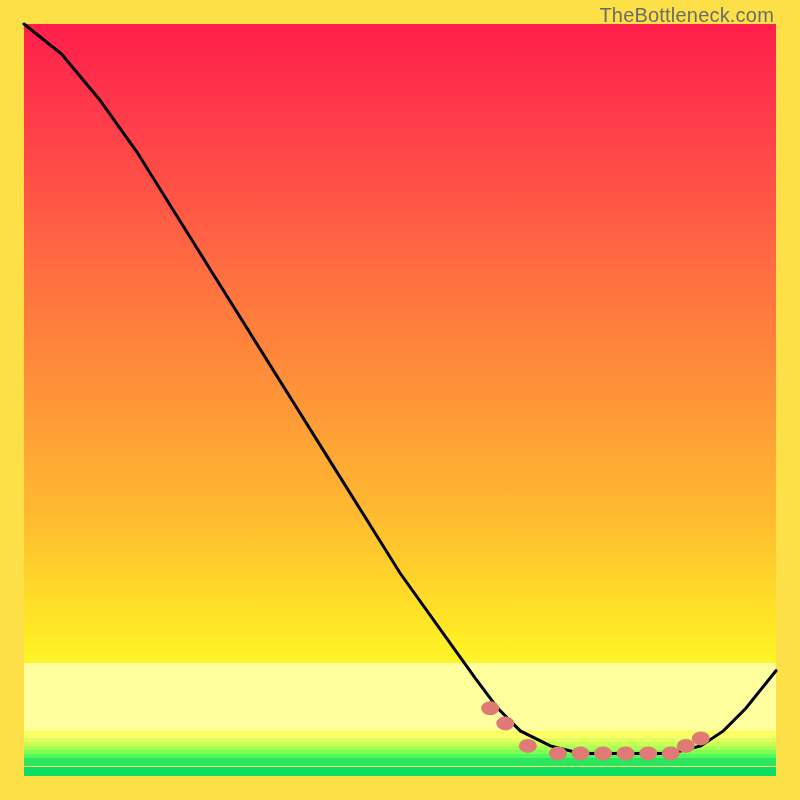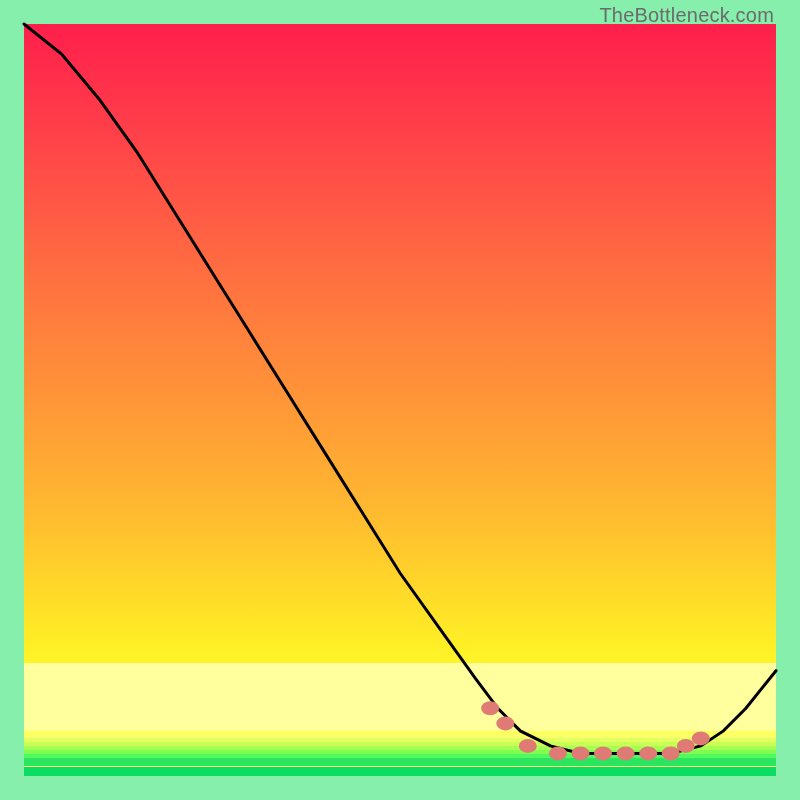--- a/index.html
+++ b/index.html
@@ -10,21 +10,21 @@
     background: #000;
     overflow: hidden;
     font-family: Arial, Helvetica, sans-serif;
   }
   .frame {
     position: absolute;
     top: 0;
     left: 0;
     width: 800px;
     height: 800px;
-    background: #86efac;
+    background: #fde047;
   }
   .plot-area {
     position: absolute;
     top: 24px;
     left: 24px;
     width: 752px;
     height: 752px;
     
     background:
       

